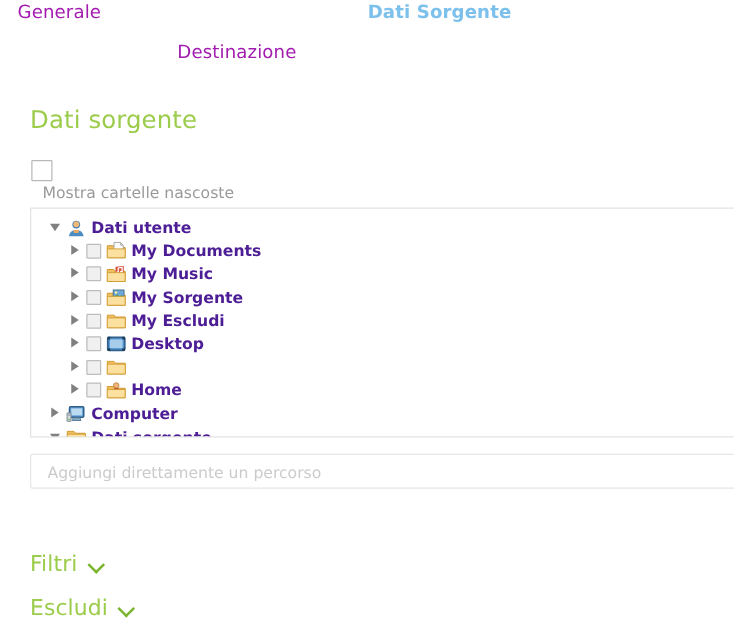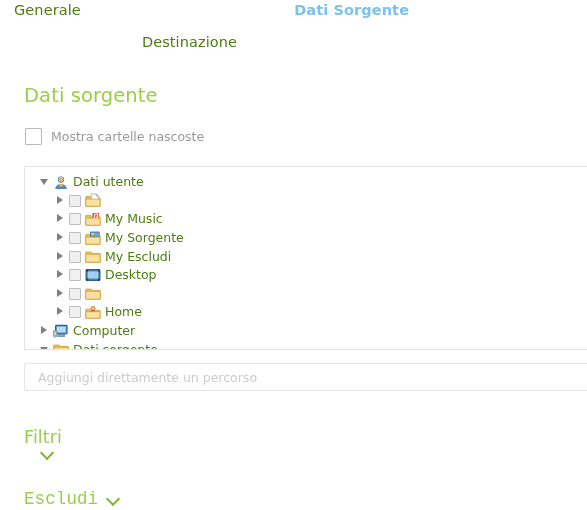--- a/index.html
+++ b/index.html
@@ -18,21 +18,21 @@
     position: absolute;
     top: 0; left: 0;
     width: 700px;
     height: 22px;
     display: flex;
     align-items: flex-start;
     white-space: nowrap;
   }
   .tab {
     font-size: 14.5px;
-    color: #4d7c0f;
+    color: #a21caf;
     letter-spacing: .1px;
     line-height: 20px;
     padding: 0;
   }
   .tab.t-generale      { margin-left: 14px; }
   .tab.t-destinazione  { margin-left: 61px; margin-top: 32px; }
   .tab.t-datisorgente  { margin-left: 57px; color: #7cc0ec; font-weight: bold; }
   .tab.t-pianificazione{ margin-left: 50px; }
 
   
@@ -43,20 +43,21 @@
     color: #9ccc4b;
     line-height: 24px;
     letter-spacing: .1px;
   }
 
   
   .cb-row {
     position: absolute;
     left: 25px; top: 128px;
     display: flex;
+    flex-direction: column;
   }
   .cb-box {
     width: 17px; height: 17px;
     border: 1px solid #b9b9b9;
     background: #fff;
     border-radius: 1px;
     flex: none;
   }
   .cb-label {
     margin-left: 9px;
@@ -123,22 +124,23 @@
   .ticon {
     width: 16px; height: 15px;
     flex: none;
     margin-right: 4px;
     position: relative;
   }
   .ticon svg { display: block; }
 
   .tlabel {
     font-size: 12.5px;
-    color: #4d7c0f;
+    color: #4c1d95;
     line-height: 18px;
+    font-weight: bold;
   }
 
   
   .path-input {
     position: absolute;
     left: 24px; top: 363px;
     width: 620px;
     height: 28px;
     border: 1px solid #e6e6e6;
     background: #fff;
@@ -154,22 +156,22 @@
   
   .section {
     position: absolute;
     left: 24px;
     display: flex;
     align-items: center;
     font-size: 17.5px;
     color: #9ccc4b;
     letter-spacing: .1px;
   }
-  .section.s-filtri  { top: 427px; flex-direction: column; }
-  .section.s-escludi { top: 489px; font-family: Liberation Mono, monospace; }
+  .section.s-filtri  { top: 442px; }
+  .section.s-escludi { top: 477px; }
   .chev {
     margin-left: 9px;
     width: 13px; height: 13px;
     position: relative;
     flex: none;
   }
   .chev::after {
     content: "";
     position: absolute;
     left: 1px; top: 1px;
@@ -214,20 +216,21 @@
         <span class="arrow right"></span>
         <span class="tcb"></span>
         <span class="ticon">
           <svg width="16" height="15" viewBox="0 0 16 15">
             <path d="M.8 3.6h5.2l1.2 1.4h7.9v8.2H.8z" fill="#f0c060" stroke="#d09a30" stroke-width=".8"></path>
             <path d="M6.2.9h5.1l2.3 2.3v6.4H6.2z" fill="#fdfdfd" stroke="#a8a8a8" stroke-width=".8"></path>
             <path d="M11.3.9l2.3 2.3h-2.3z" fill="#d8d8d8" stroke="#a8a8a8" stroke-width=".6"></path>
             <path d="M.8 6.1h14.3v7.1H.8z" fill="#fbe0a0" stroke="#d09a30" stroke-width=".7"></path>
           </svg>
         </span>
+        <span class="tlabel">My Documents</span>
       </div>
       <div class="trow lvl1">
         <span class="arrow right"></span>
         <span class="tcb"></span>
         <span class="ticon">
           <svg width="16" height="15" viewBox="0 0 16 15">
             <path d="M.8 3.6h5.2l1.2 1.4h7.9v8.2H.8z" fill="#f0c060" stroke="#d09a30" stroke-width=".8"></path>
             <path d="M7.4 1.3l6.6-.5v6.6H7.4z" fill="#d7523c"></path>
             <path d="M9.6 6.2V2.4l3.1-.5v3.6" stroke="#fff" stroke-width="1" fill="none"></path>
             <circle cx="8.9" cy="6.3" r="1.1" fill="#fff"></circle>

